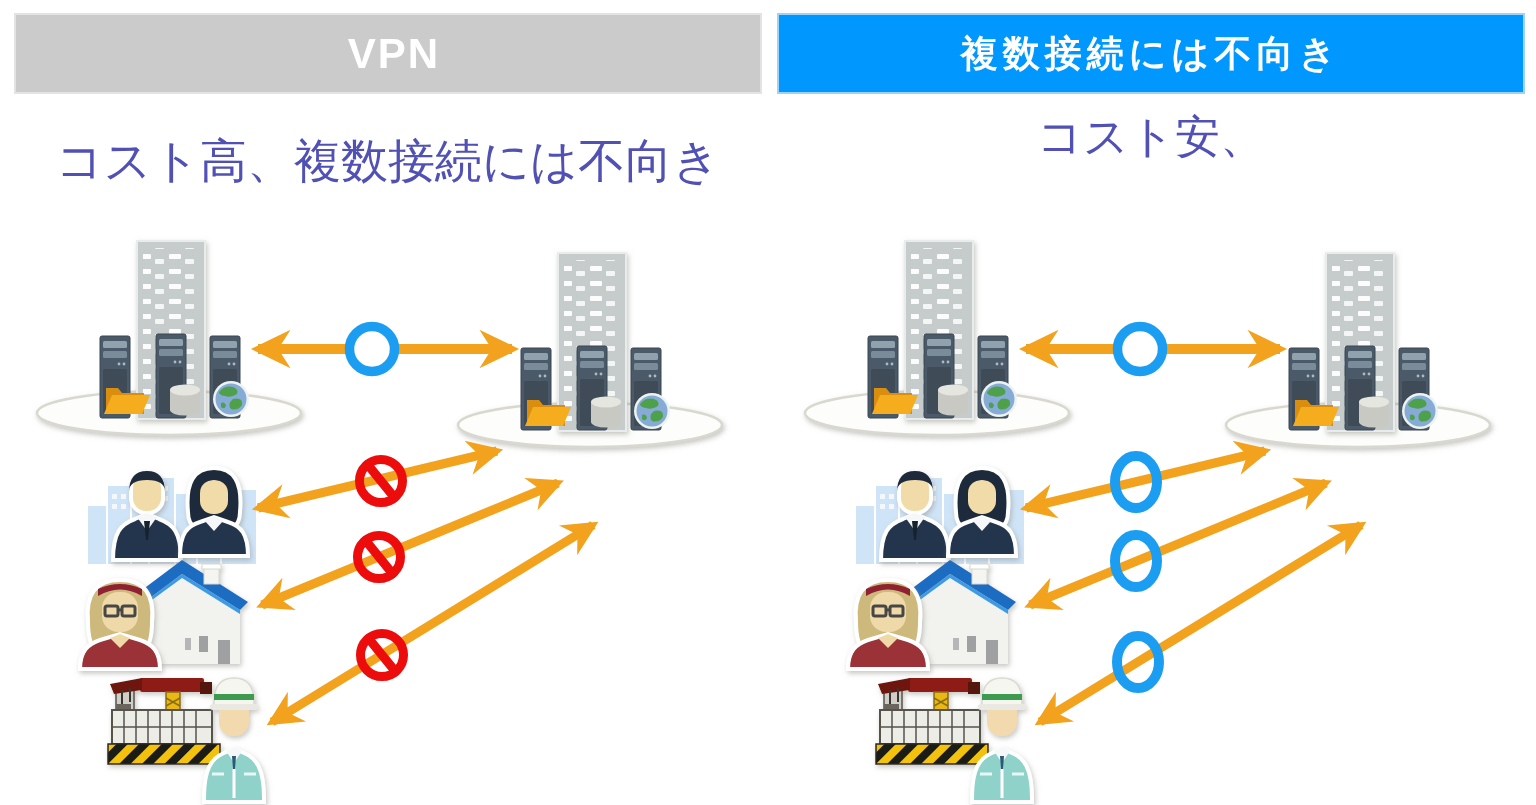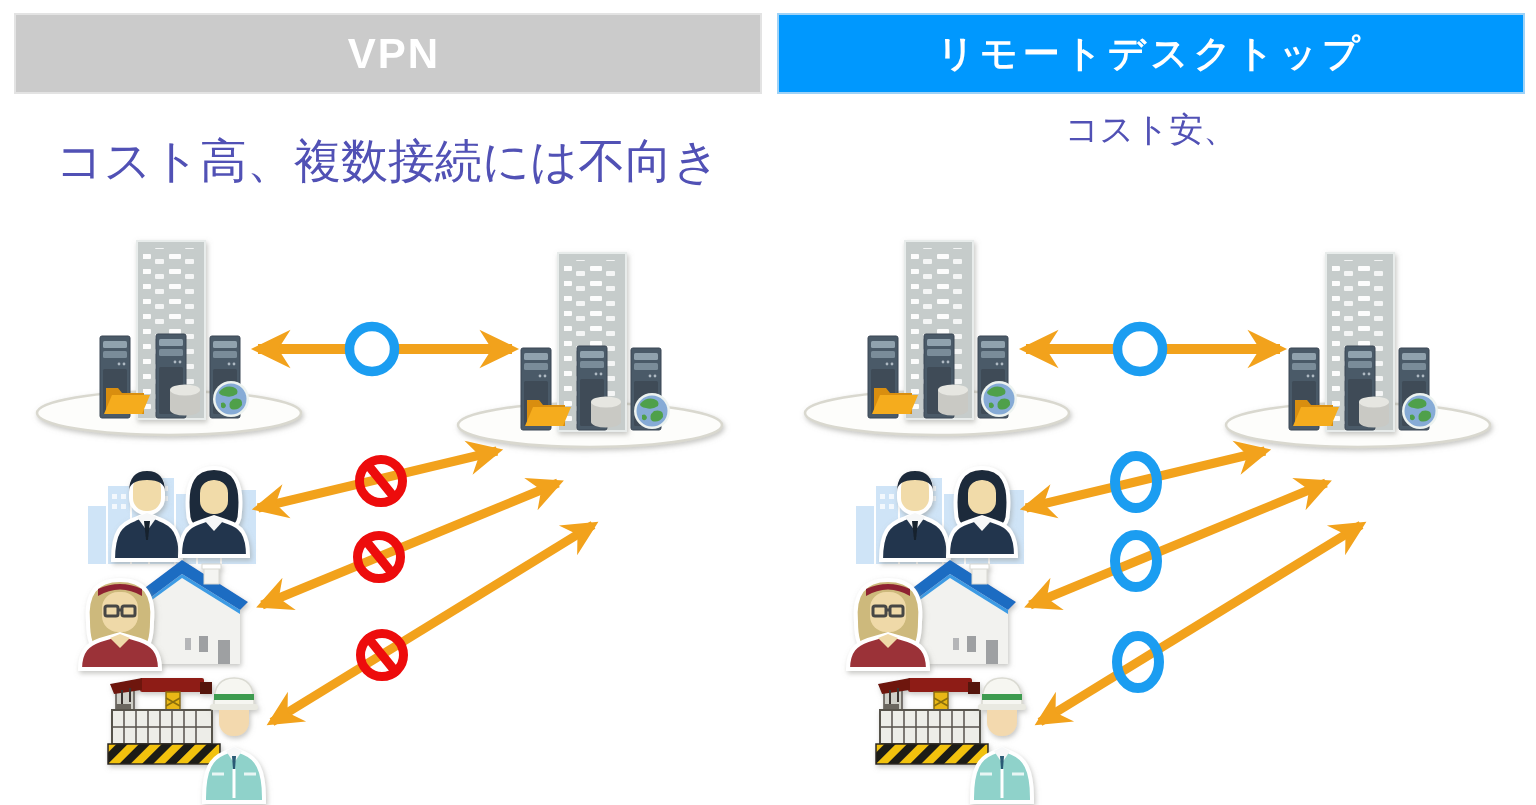--- a/index.html
+++ b/index.html
@@ -17,33 +17,33 @@
     font-size:42px;letter-spacing:2px;padding-left:12px;
   }
   .header-remote{
     left:777px;width:748px;background:#0098FE;border:2px solid #9ED2F7;
     font-size:37px;letter-spacing:5px;
   }
   .subtitle{
     position:absolute;color:#5151B5;text-align:center;font-weight:500;
   }
   .subtitle-vpn{left:14px;width:748px;top:134px;font-size:47px;line-height:1.15;}
-  .subtitle-remote{left:777px;width:748px;top:108px;font-size:34px;line-height:1.28;}
+  .subtitle-remote{left:777px;width:748px;top:108px;font-size:45px;line-height:1.28;}
   .diagram-svg{position:absolute;left:0;top:0;width:1536px;height:805px;}
 </style>
 </head>
 <body>
 
 <div class="stage">
 
   <div class="header header-vpn">
     <span>VPN</span>
   </div>
   <div class="header header-remote">
-    <span>リモートデスクトップ</span>
+    <span>複数接続には不向き</span>
   </div>
 
   <div class="subtitle subtitle-vpn">
     <div>コスト高、複数接続には不向き</div>
   </div>
   <div class="subtitle subtitle-remote">
     <div>コスト安、</div>
   </div>
 
   <svg class="diagram-svg" viewBox="0 0 1536 805">

